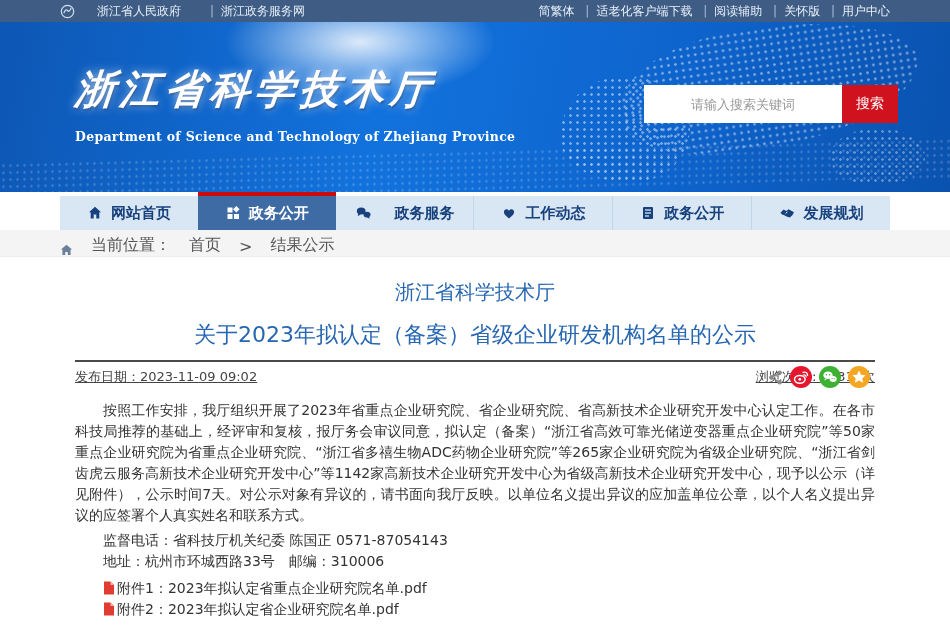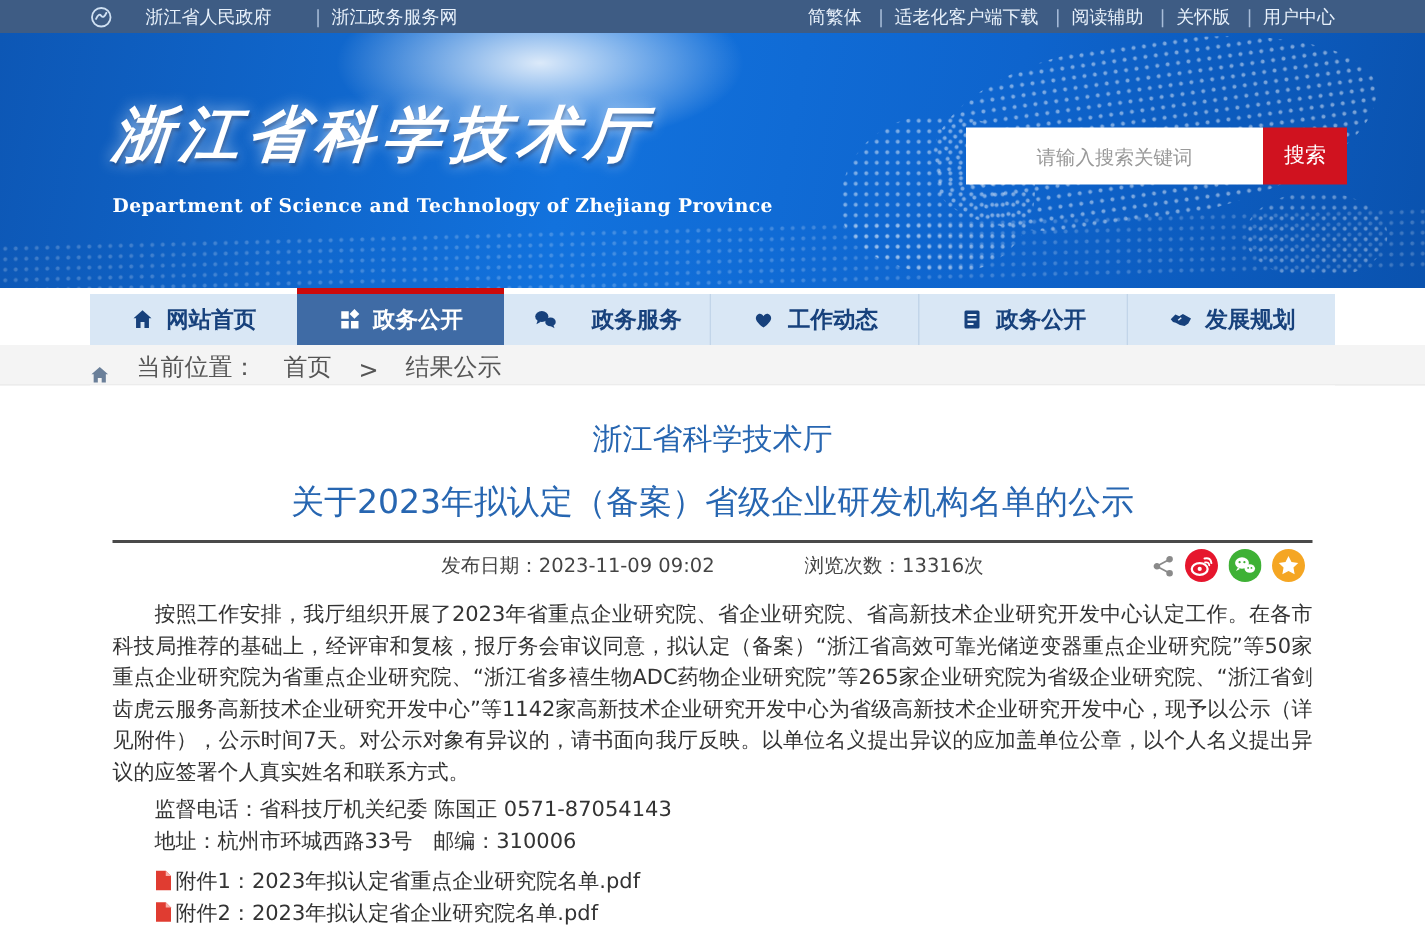--- a/index.html
+++ b/index.html
@@ -55,22 +55,22 @@
   
   .breadcrumb-strip { background:#f4f4f4; border-bottom:1px solid #ececec; }
   .bc-inner { height:26px; display:flex; align-items:flex-end; gap:18px; font-size:16px; color:#555; }
   .bc-inner a { color:#555; text-decoration:none; cursor:pointer; }
 
   
   .content { padding:22px 15px 0; background:#fff; }
   .content h1 { font-size:20px; font-weight:normal; color:#2766b1; text-align:center; margin-bottom:14px; }
   .content h2 { font-size:22px; font-weight:normal; color:#2766b1; text-align:center; margin-bottom:10px; }
   .title-rule { border-top:2px solid #4a4a4a; }
-  .meta-row { position:relative; height:30px; display:flex; align-items:center; justify-content:center;
-    gap:60px; font-size:13px; color:#444; }
+  .meta-row { position:relative; height:30px; display:flex; align-items:center; justify-content:space-between;
+    gap:60px; font-size:13px; color:#444;text-decoration:underline; }
   .share-icons { position:absolute; right:5px; top:4px; display:flex; gap:7px; align-items:center; }
   .share-icons span { display:flex; cursor:pointer; }
   article { font-size:14px; color:#333; }
   .body-para { line-height:21px; text-align:justify; text-indent:2em; word-break:break-all; margin:8px 0 4px; }
   .contact { line-height:21px; padding-left:2em; }
   .attachments { margin-top:6px; }
   .attachment { line-height:21px; padding-left:2em; cursor:pointer; color:#333; }
   .attachment svg { vertical-align:-2px; margin-right:2px; }
 </style>
 </head>

